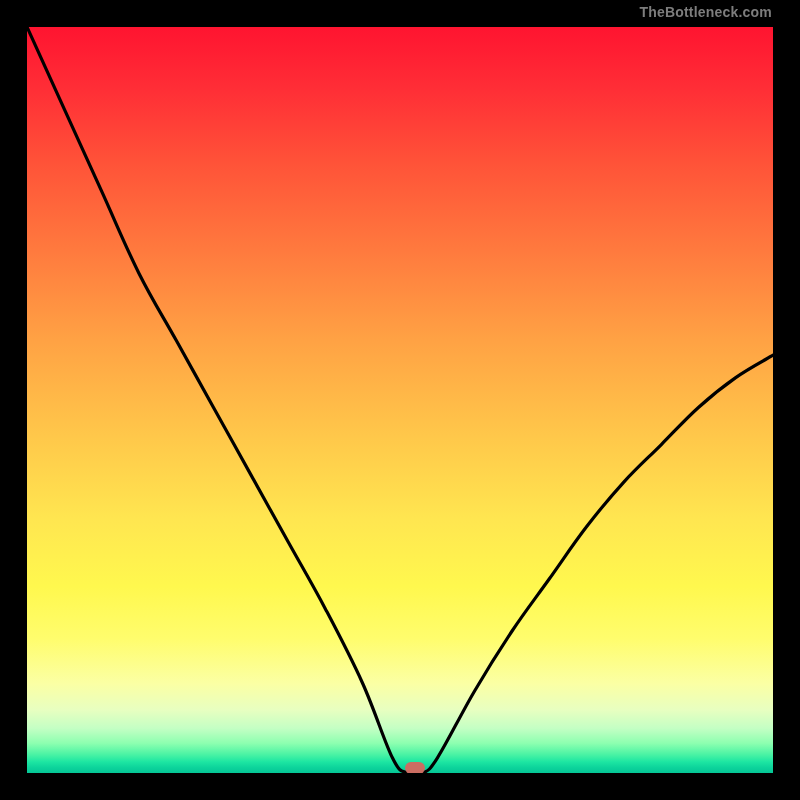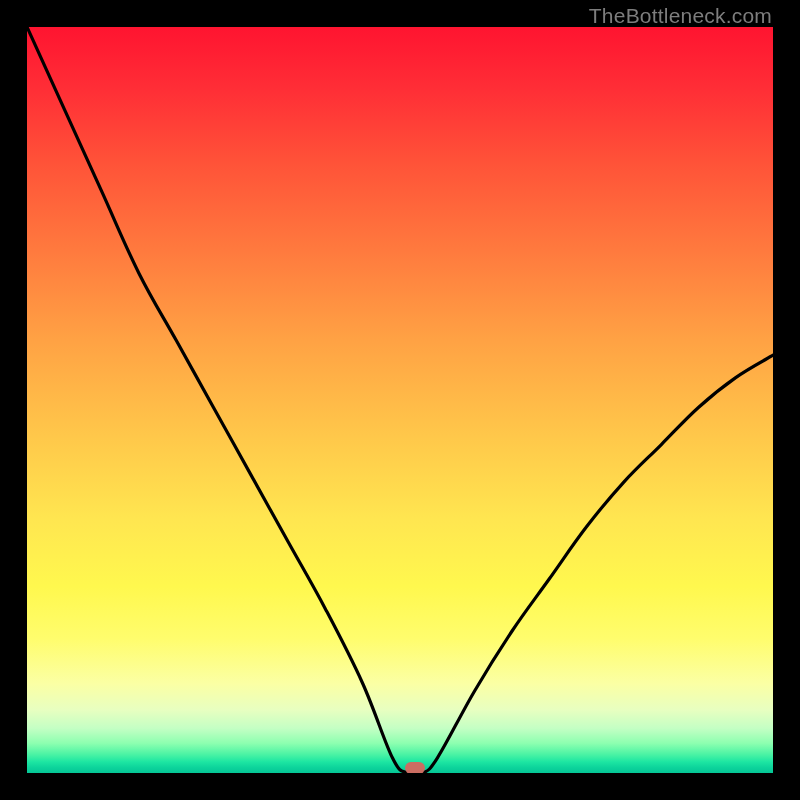--- a/index.html
+++ b/index.html
@@ -52,22 +52,22 @@
       #1de6a2 98.5%,
       #0cd39b 99.3%,
       #05c696 100%
     );
   }
   .watermark {
     position: absolute;
     top: 4px;
     right: 28px;
     color: #7d7d7d;
-    font-size: 21px;
-    font-weight: 400;
+    font-size: 14px;
+    font-weight: 700;
     letter-spacing: 0.2px;
   }
   svg.curve {
     position: absolute;
     top: 0;
     left: 0;
     width: 100%;
     height: 100%;
     overflow: visible;
   }

